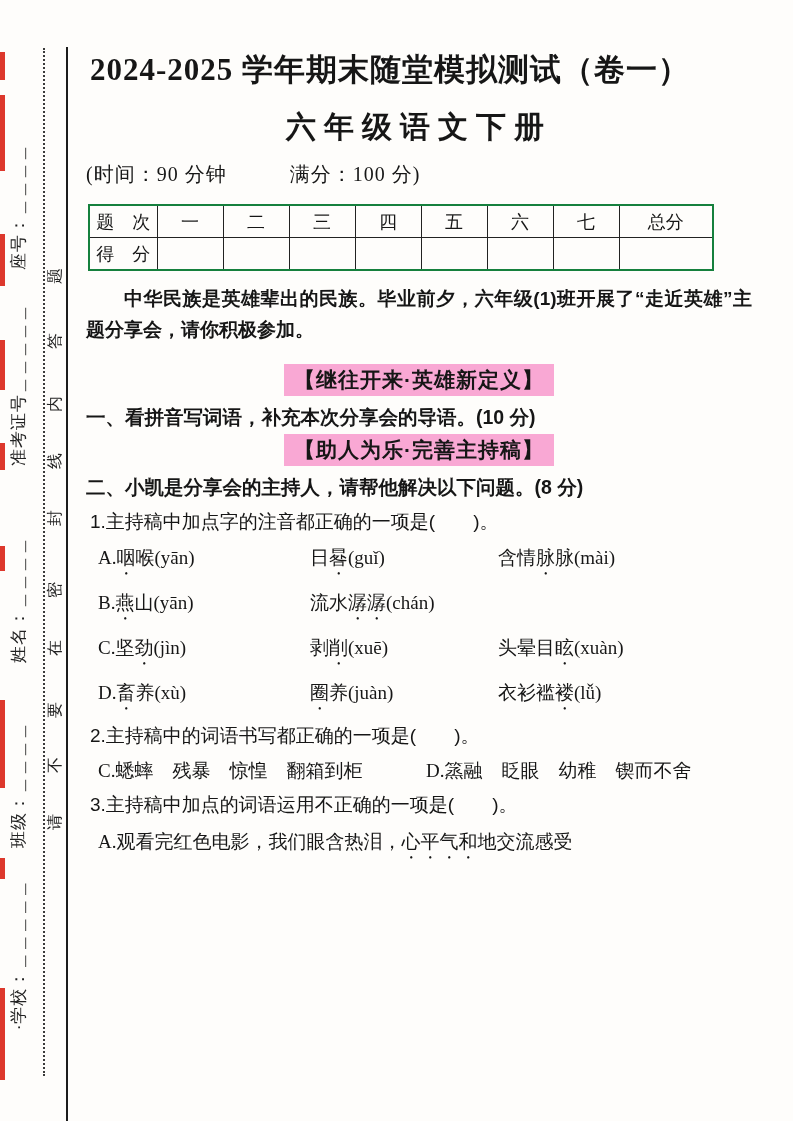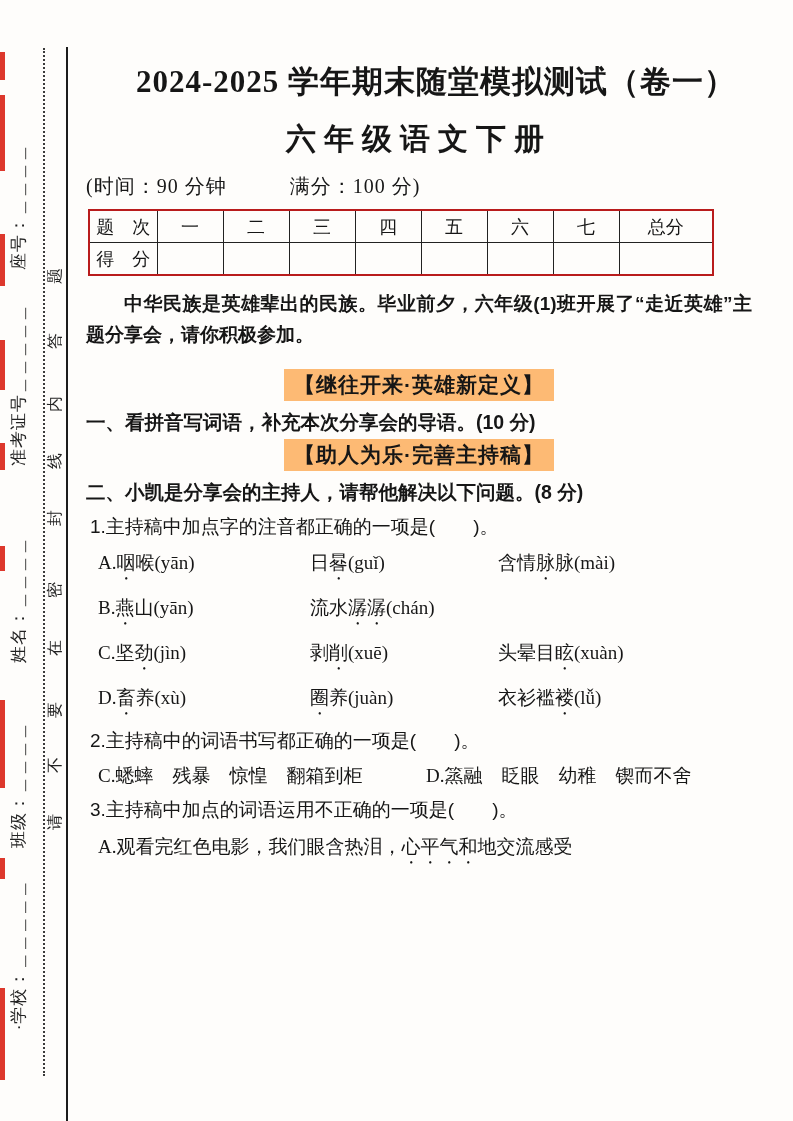--- a/index.html
+++ b/index.html
@@ -13,32 +13,32 @@
   .vline-dotted{position:absolute;left:43px;top:48px;height:1028px;border-left:2px dotted #3a3a3a;}
   .vline-solid{position:absolute;left:66px;top:47px;height:1074px;border-left:2px solid #1c1c1c;}
 
   .rot{position:absolute;white-space:nowrap;transform:translate(-50%,-50%) rotate(-90deg);
        font-family:"Liberation Sans","DejaVu Sans",sans-serif;font-size:17px;color:#222;letter-spacing:1px;}
   .seal-char{position:absolute;left:55px;transform:translate(-50%,-50%) rotate(-90deg);
        font-family:"Liberation Sans","DejaVu Sans",sans-serif;font-size:16px;color:#222;}
 
   .content{position:absolute;left:86px;top:45px;width:666px;}
 
-  .title{margin:16px;text-align:right;font-size:31px;line-height:42px;font-weight:bold;letter-spacing:1px;}
+  .title{margin:4px;text-align:left;font-size:31px;line-height:42px;font-weight:bold;letter-spacing:1px;}
   .subtitle{margin:16px 0 0;text-align:center;font-size:30px;line-height:40px;font-weight:bold;letter-spacing:8px;}
   .meta{margin-top:14px;font-size:20px;line-height:26px;letter-spacing:1px;}
 
-  table.score{border-collapse:collapse;table-layout:fixed;width:624px;margin:10px 0 0 2px;border:2px solid #b91c1c;}
+  table.score{border-collapse:collapse;table-layout:fixed;width:624px;margin:17px 0 0 2px;border:2px solid #15803d;}
   table.score td{border:1.3px solid #222;height:31px;text-align:center;font-size:18px;padding:0;}
 
   .intro{margin-top:12px;font-family:"Liberation Sans","DejaVu Sans",sans-serif;font-weight:bold;
          font-size:19px;line-height:31px;text-indent:2em;text-align:justify;}
 
   .banner-wrap{margin-top:2px;text-align:center;}
-  .banner{display:inline-block;background:#fdba74;padding:2px 10px;font-size:21px;font-weight:bold;
+  .banner{display:inline-block;background:#f9a8d4;padding:2px 10px;font-size:21px;font-weight:bold;
           font-family:"Liberation Sans","DejaVu Sans",sans-serif;letter-spacing:1px;}
 
   .qtitle{margin-top:8px;font-family:"Liberation Sans","DejaVu Sans",sans-serif;font-weight:bold;
           font-size:19.5px;line-height:26px;}
 
   .passage{margin-top:4px;font-size:19.5px;line-height:33.5px;text-indent:2em;text-align:justify;}
 
   .subq{margin-top:10px;font-family:"Liberation Sans","DejaVu Sans",sans-serif;font-size:19px;line-height:24px;padding-left:4px;}
 
   .optgrid{display:grid;grid-template-columns:212px 188px 1fr;padding-left:12px;margin-top:12px;

